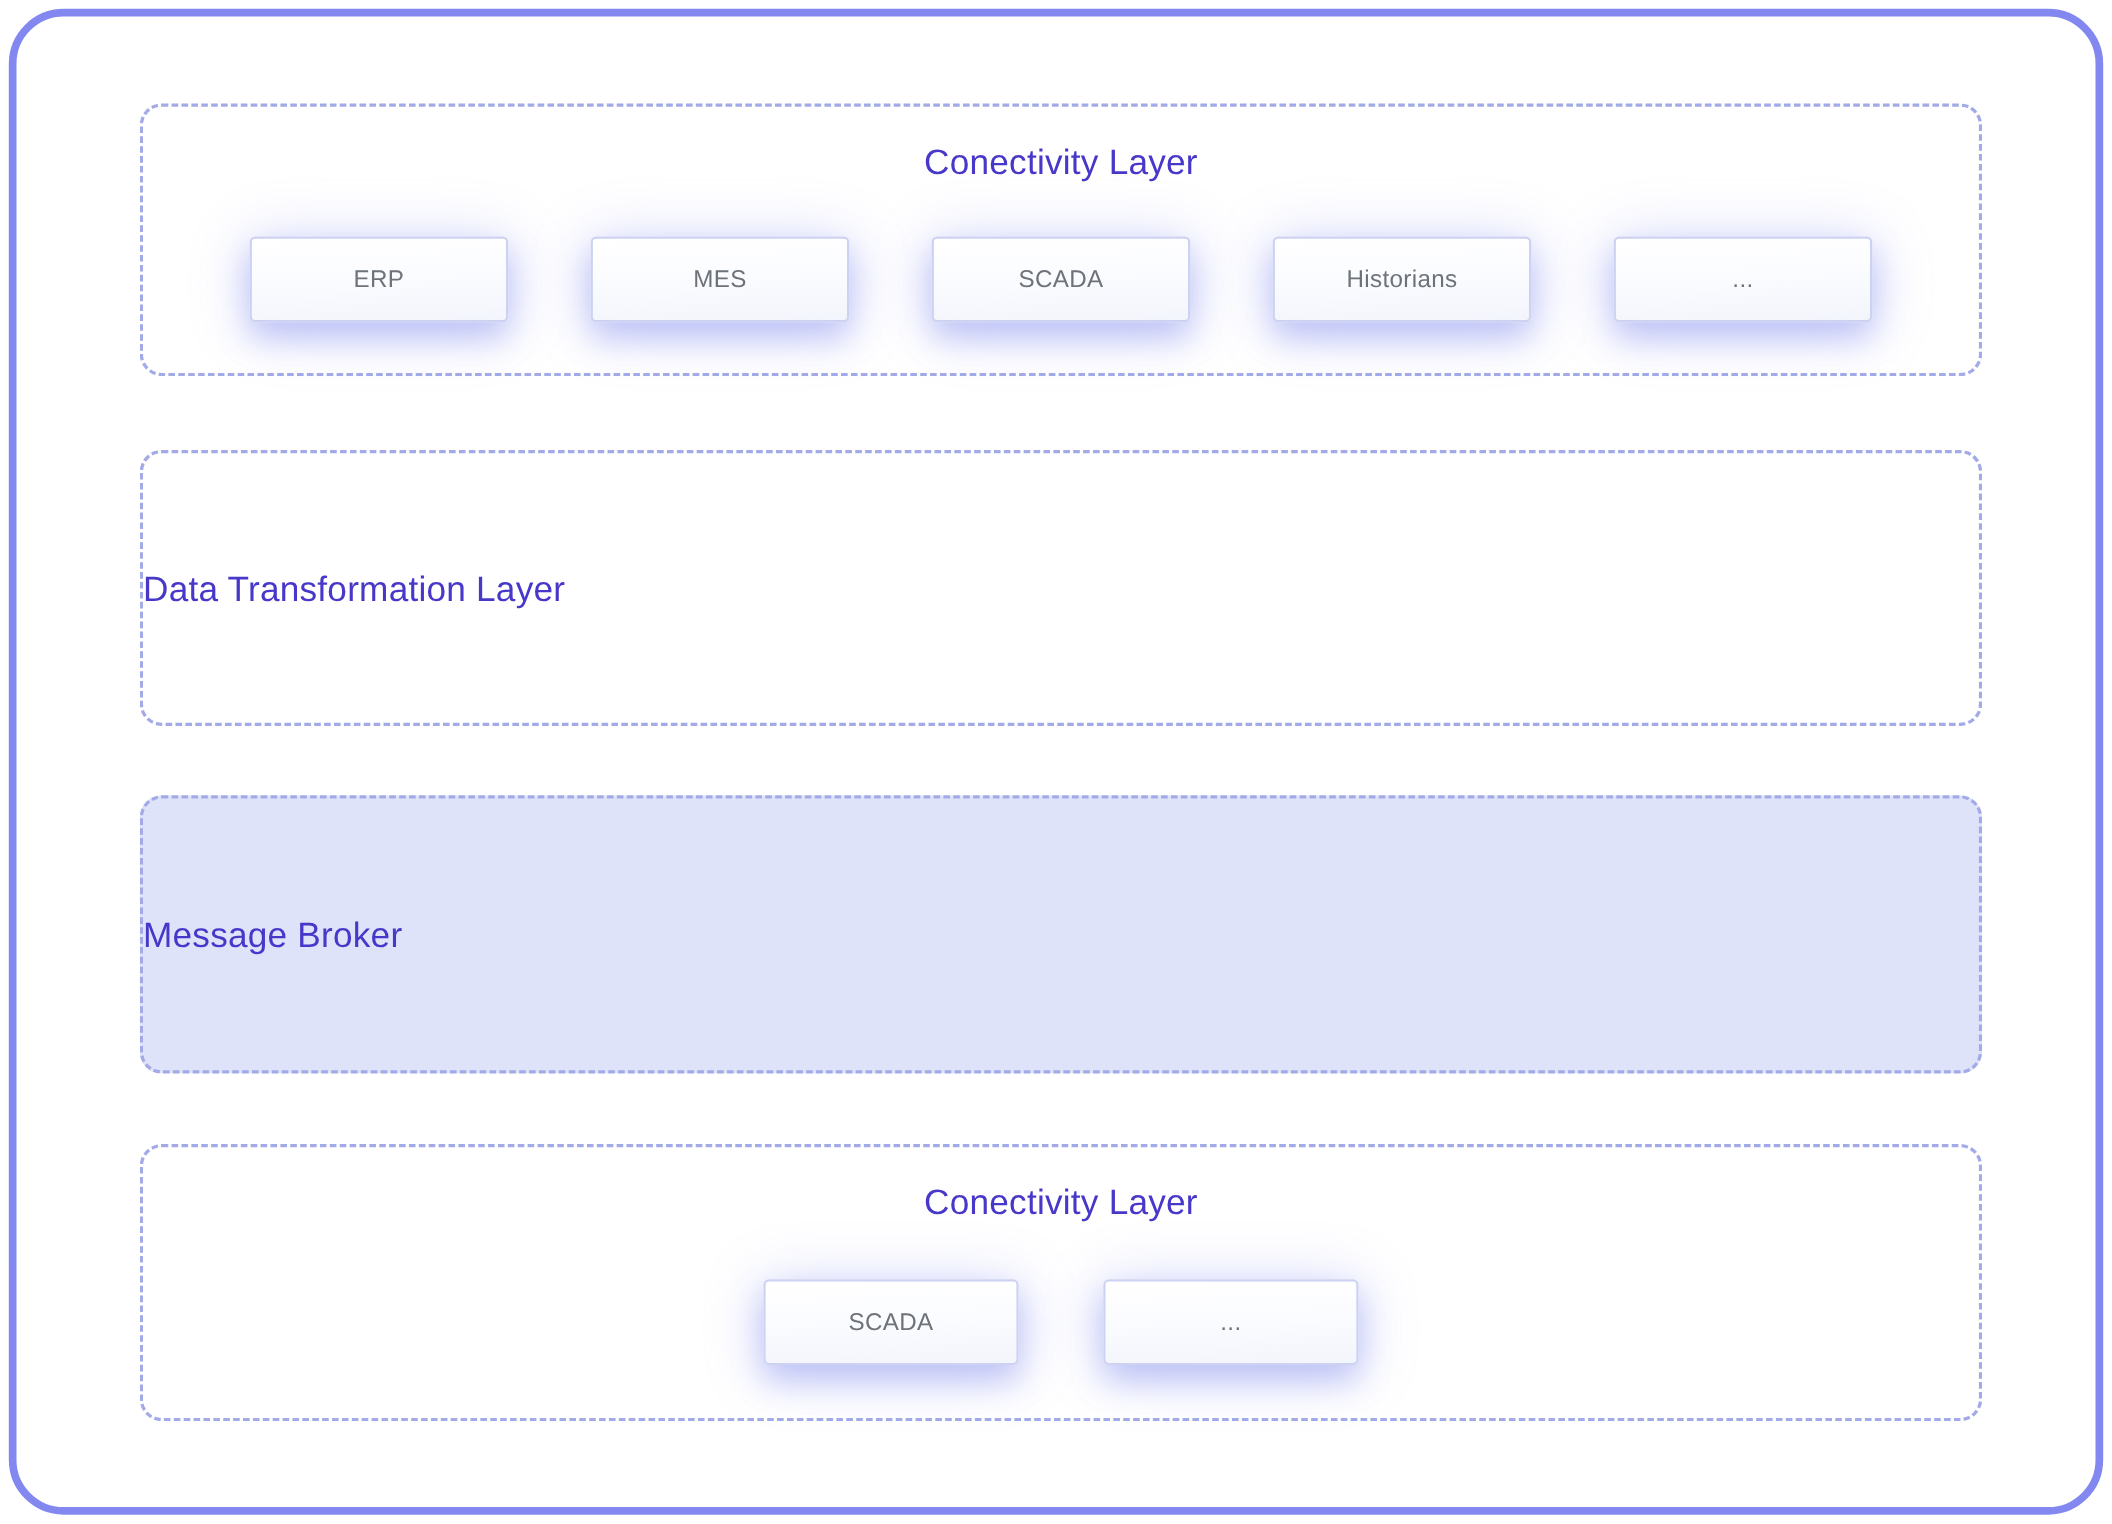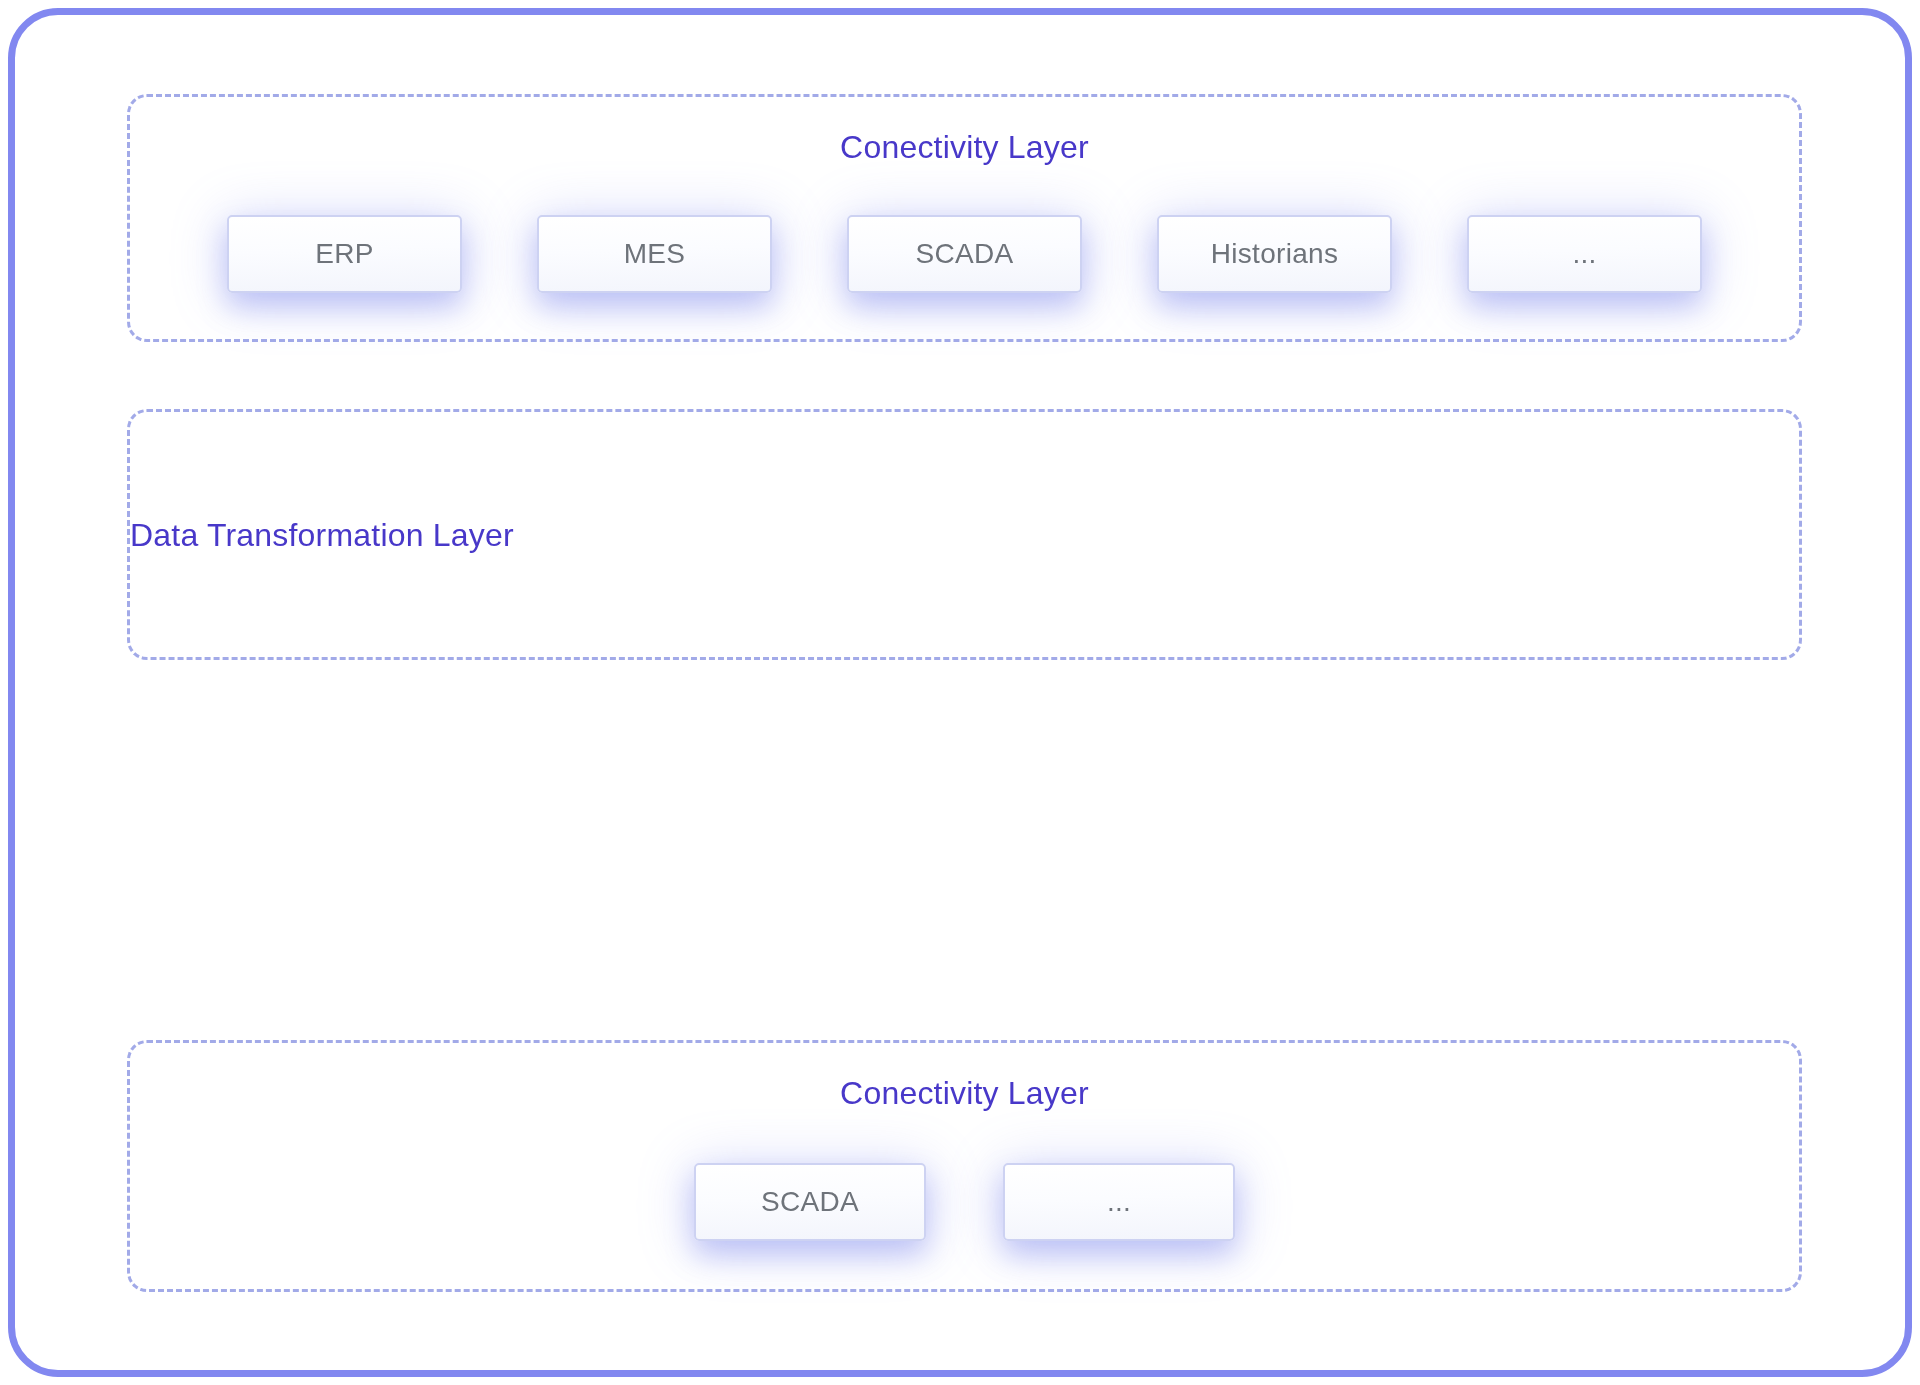--- a/index.html
+++ b/index.html
@@ -72,21 +72,21 @@
     box-shadow:
       0 14px 28px rgba(128,138,238,.40),
       0 4px 55px rgba(128,138,238,.32);
     display:flex;
     align-items:center;
     justify-content:center;
   }
   .layer-1 .item{ width:235px; }
   .layer-4 .item{ width:232px; }
   .item-label{
-    font-size:28px;
+    font-size:22px;
     font-weight:400;
     color:var(--item-text);
     letter-spacing:.3px;
   }
   
   .layer-1{ top:94px;  height:248px; }
   .layer-2{ top:409px; height:251px; }
   .layer-3{ top:723px; height:253px; }
   .layer-4{ top:1040px; height:252px; }
 </style>
@@ -114,20 +114,23 @@
       <div class="item">
         <span class="item-label">...</span>
       </div>
     </div>
   </section>
 
   <section class="layer layer-2 center-title">
     <h2 class="layer-title">Data Transformation Layer</h2>
   </section>
 
+  <section class="layer layer-3 center-title filled">
+    <h2 class="layer-title">Message Broker</h2>
+  </section>
 
   <section class="layer layer-4 top-title">
     <h2 class="layer-title">Conectivity Layer</h2>
     <div class="items">
       <div class="item">
         <span class="item-label">SCADA</span>
       </div>
       <div class="item">
         <span class="item-label">...</span>
       </div>

